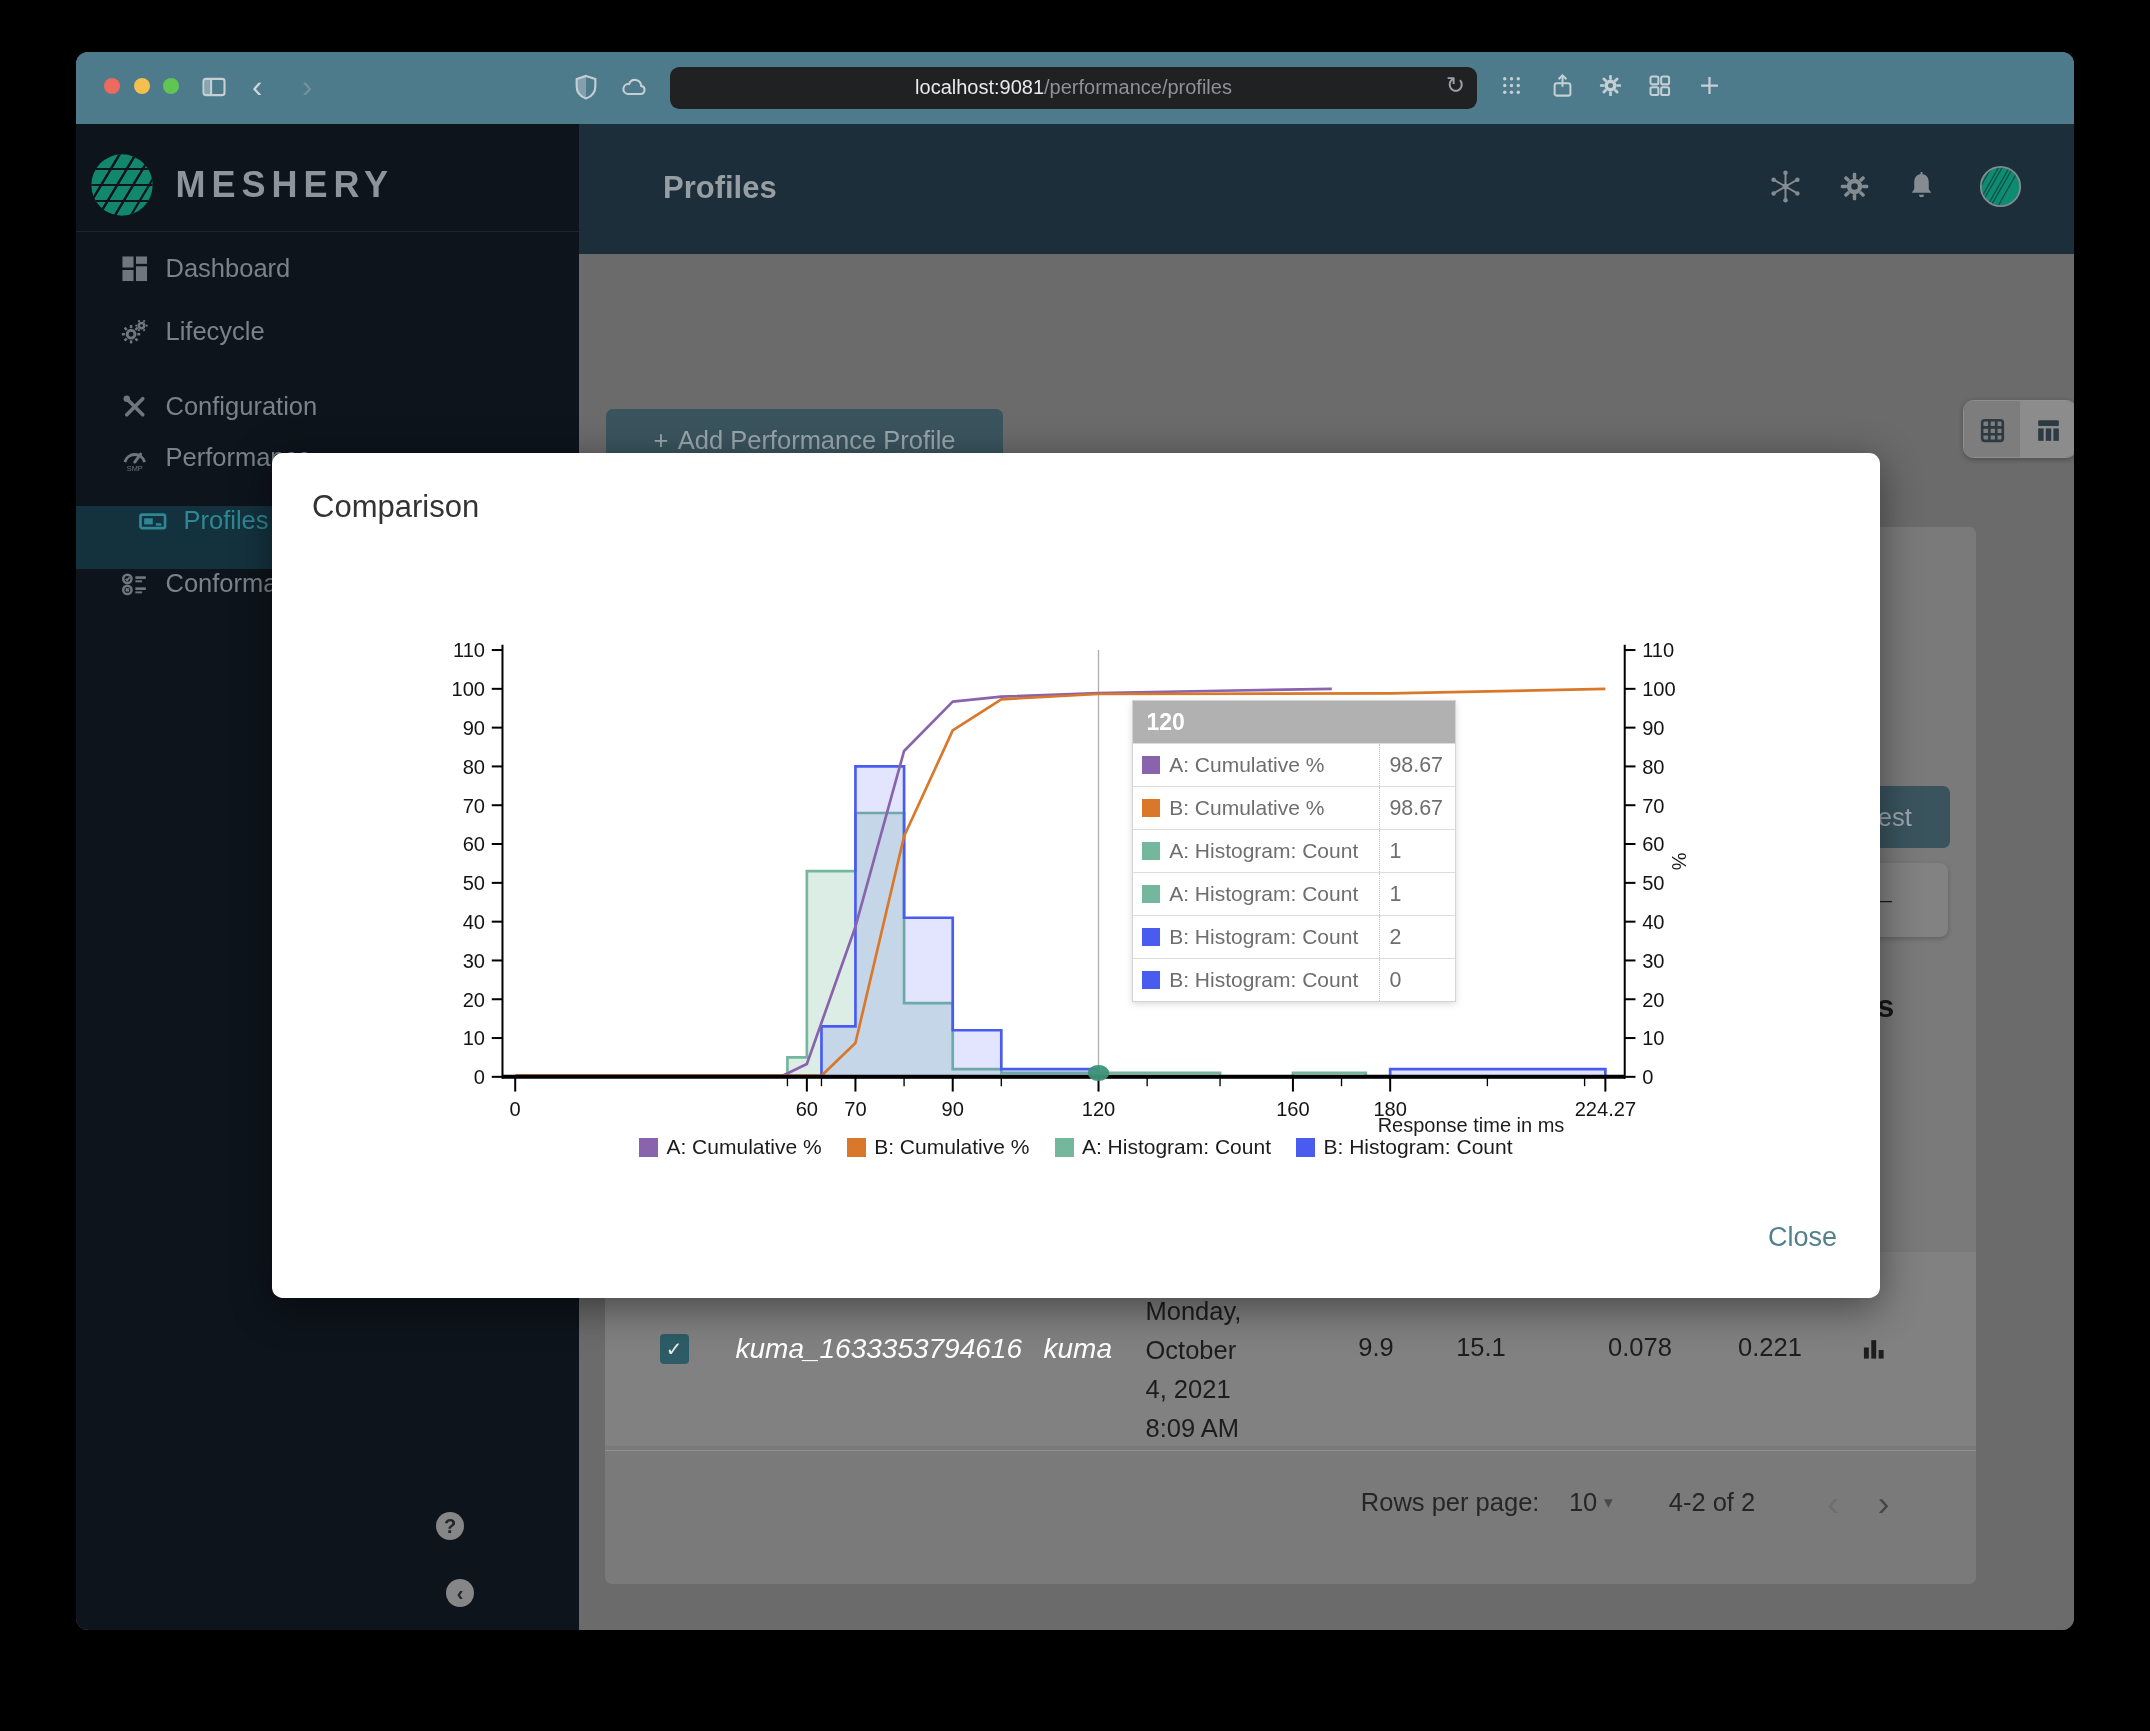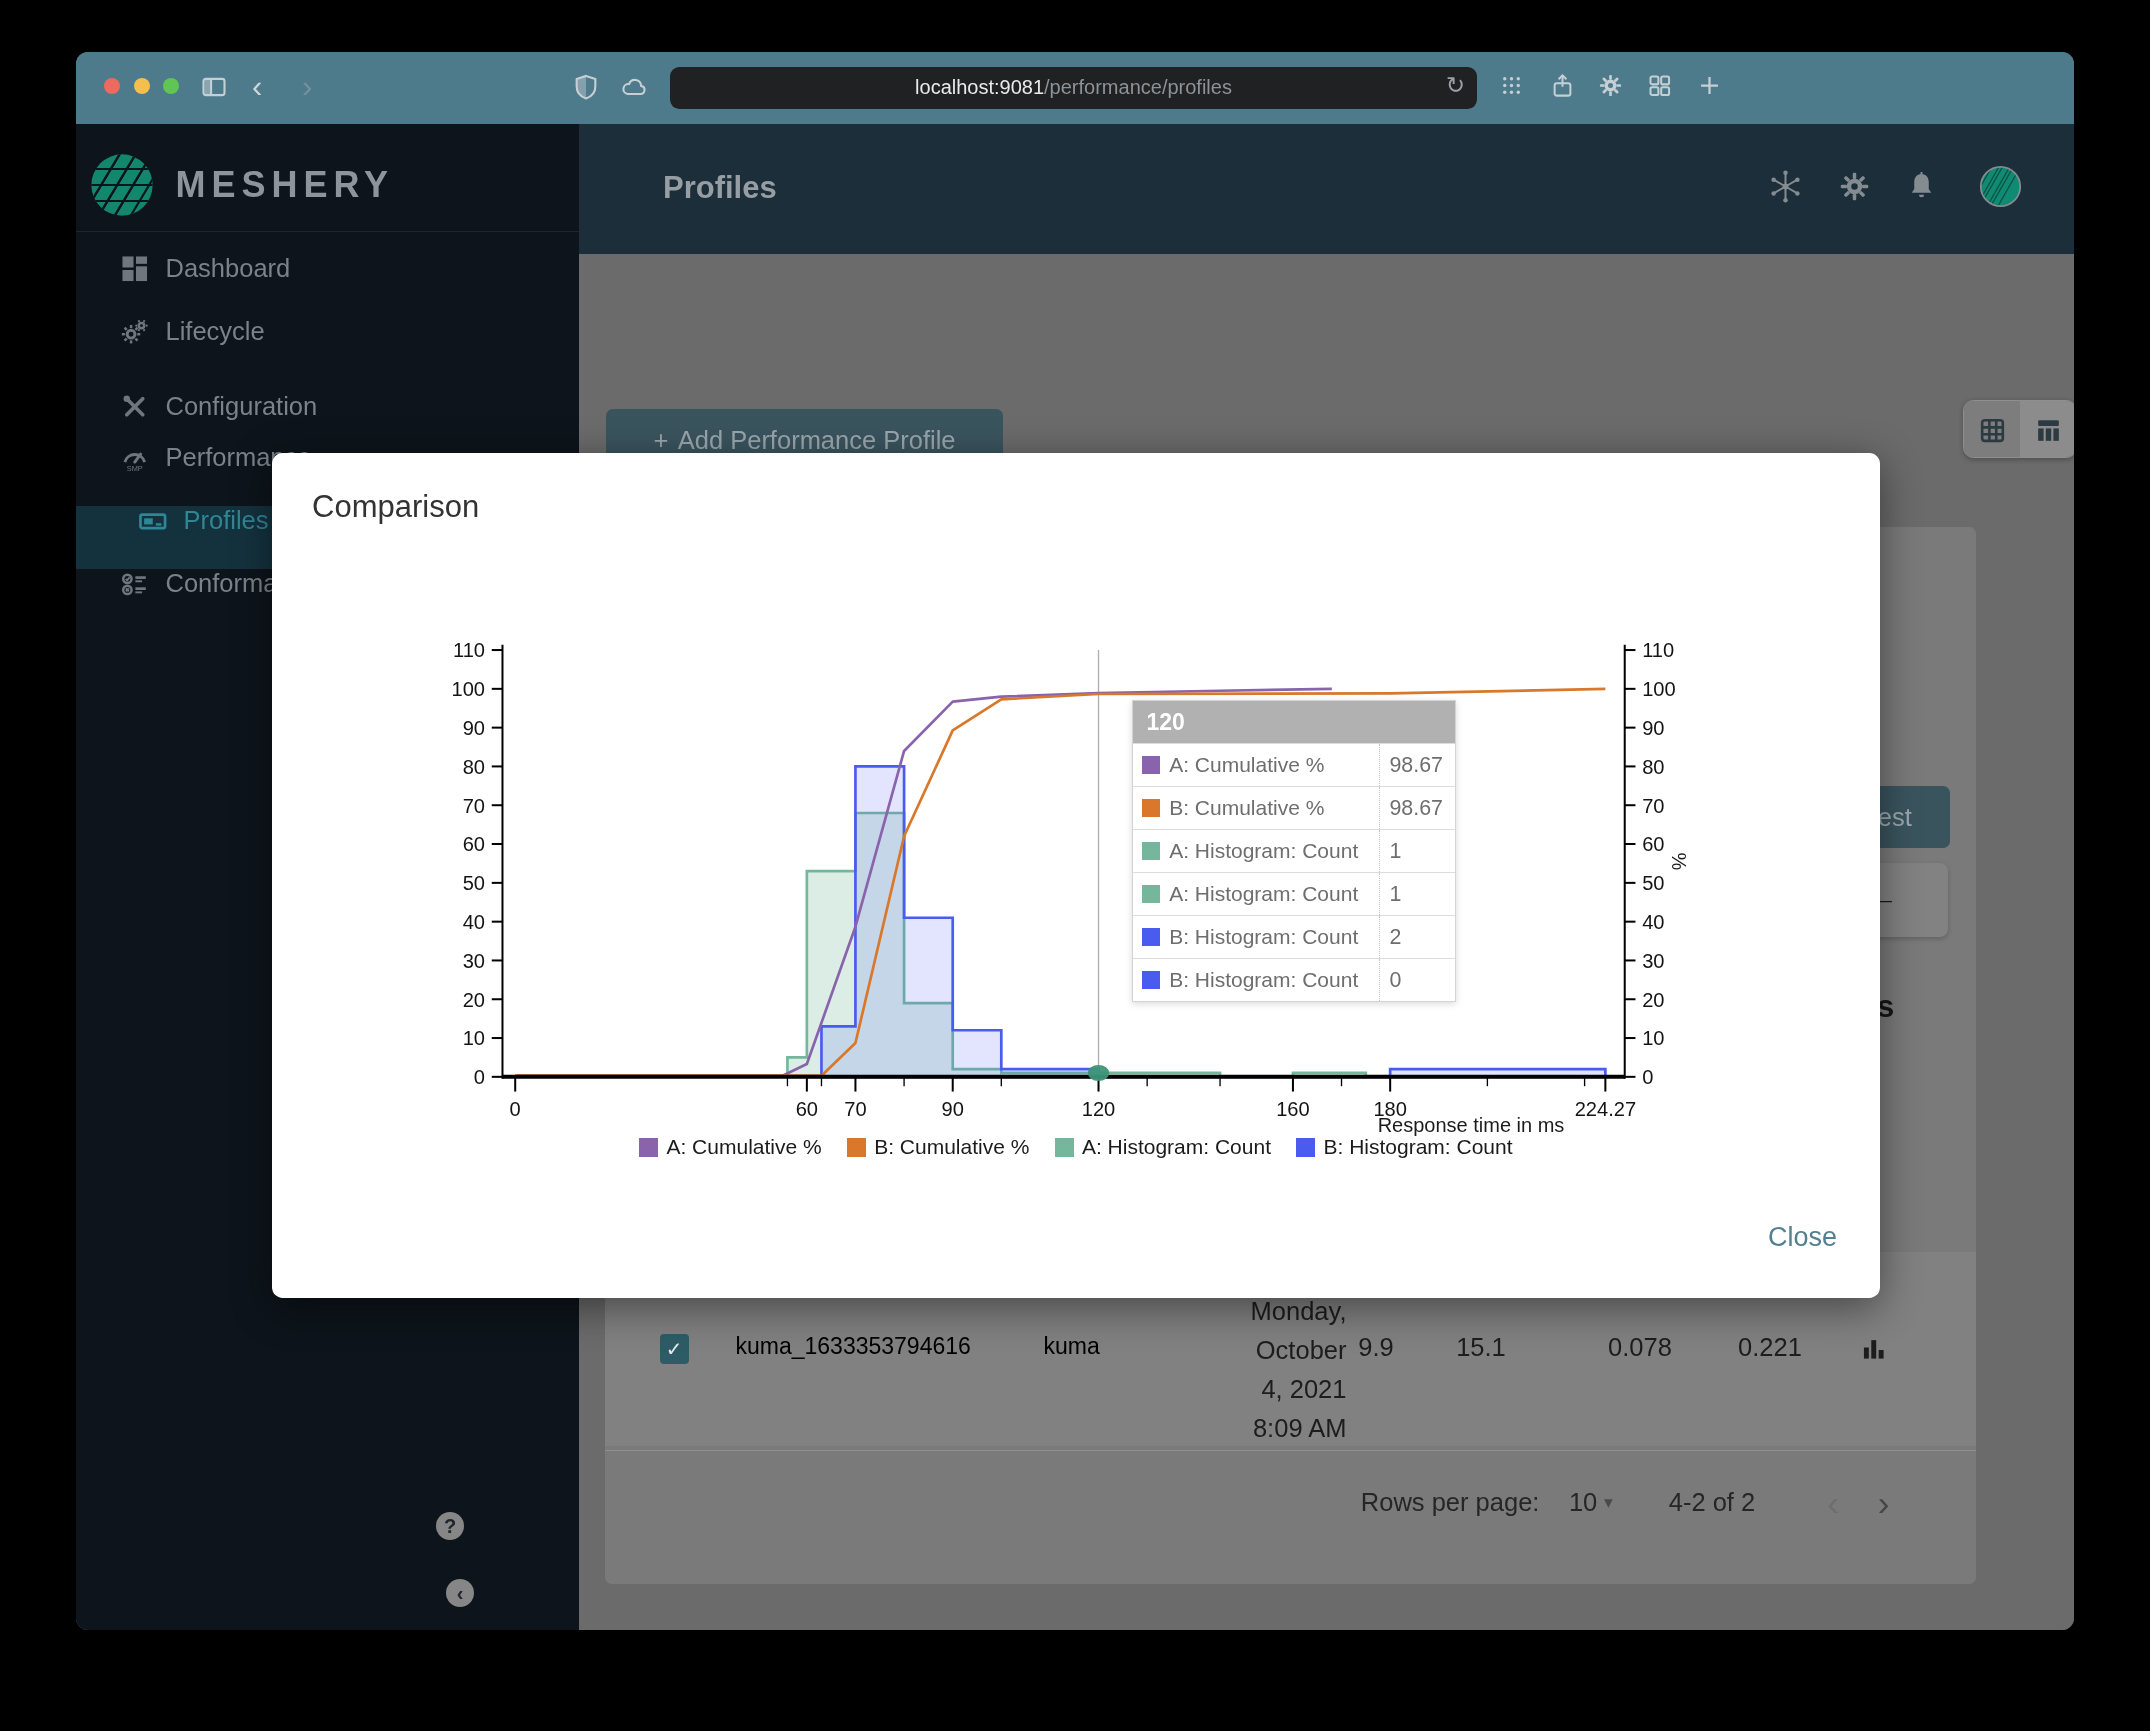--- a/index.html
+++ b/index.html
@@ -50,22 +50,22 @@
   .test-btn{position:absolute;left:1223px;top:259px;width:122px;height:62px;border:none;border-radius:6.7px;
     background:#3a545e;color:#9ba7ae;font-size:25.5px;cursor:pointer;font-family:inherit;}
   .arrow-panel{position:absolute;left:1012px;top:336px;width:331px;height:74px;background:#828282;
     border-radius:8px;box-shadow:0 2px 5.4px rgba(0,0,0,.2);}
   .arrow-panel span{position:absolute;left:251px;top:16px;font-size:31px;color:#181818;}
   .details-partial{position:absolute;left:1238px;top:462px;font-size:31px;font-weight:700;color:#161616;}
   .trow{position:absolute;left:0;top:725px;width:1371px;height:194px;background:#818181;}
   .checkbox{position:absolute;left:55px;top:82px;width:29.5px;height:29.5px;border-radius:4px;
     background:#2d5c67;color:#e8e8e8;font-size:20px;display:flex;align-items:center;
     justify-content:center;cursor:pointer;}
-  .trow .cell-text{position:absolute;font-size:23px;color:#000000;top:81px;}
-  .datecell{position:absolute;left:541px;top:40px;width:201px;text-align:right;
+  .trow .cell-text{position:absolute;font-size:28px;color:#ffffff;top:81px;font-style:italic;}
+  .datecell{position:absolute;left:541px;top:40px;width:201px;text-align:left;
     font-size:25.5px;color:#1d1d1d;line-height:39px;}
   .numcell{position:absolute;top:81px;width:107px;text-align:center;font-size:25.5px;color:#1d1d1d;}
   .chart-mini{position:absolute;left:1254px;top:82px;width:29.5px;height:29.5px;color:#1d1d1d;cursor:pointer;}
   .cdivider{position:absolute;left:0;top:923px;width:1371px;height:0;border-top:1.3px solid #8f8f8f;}
   .pagination{position:absolute;right:86px;top:947px;height:56px;display:flex;align-items:center;
     font-size:25.5px;color:#262626;}
   .pagination .lbl{margin-right:29.5px;}
   .pagination .val{margin-right:6.7px;cursor:pointer;}
   .pagination .caret{font-size:17.4px;color:#4a4a4a;margin-right:56px;cursor:pointer;}
   .pagination .range{margin-right:72px;}

